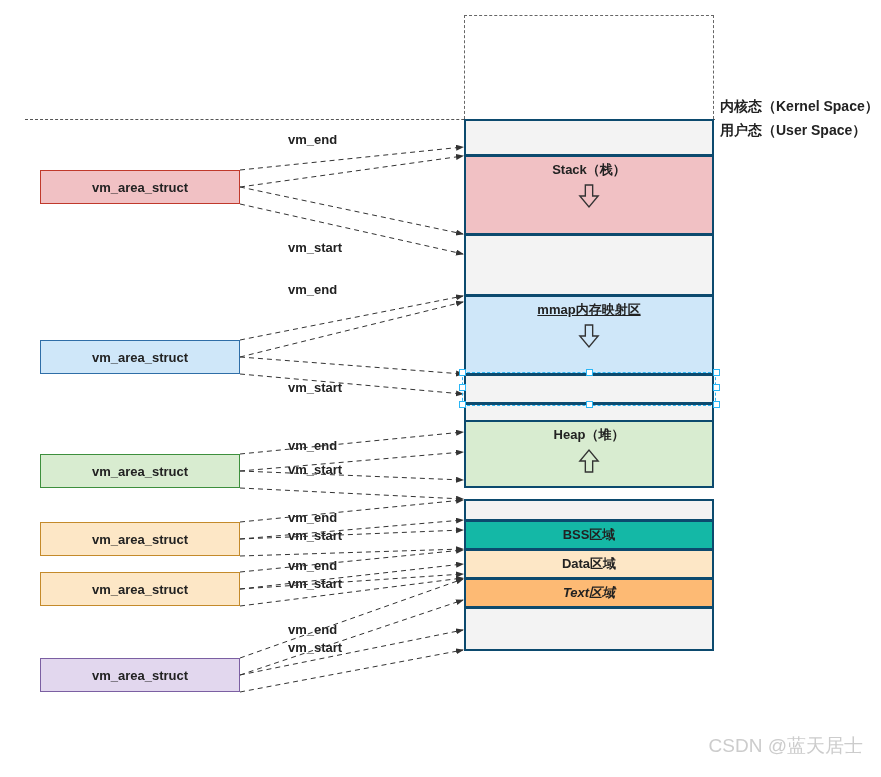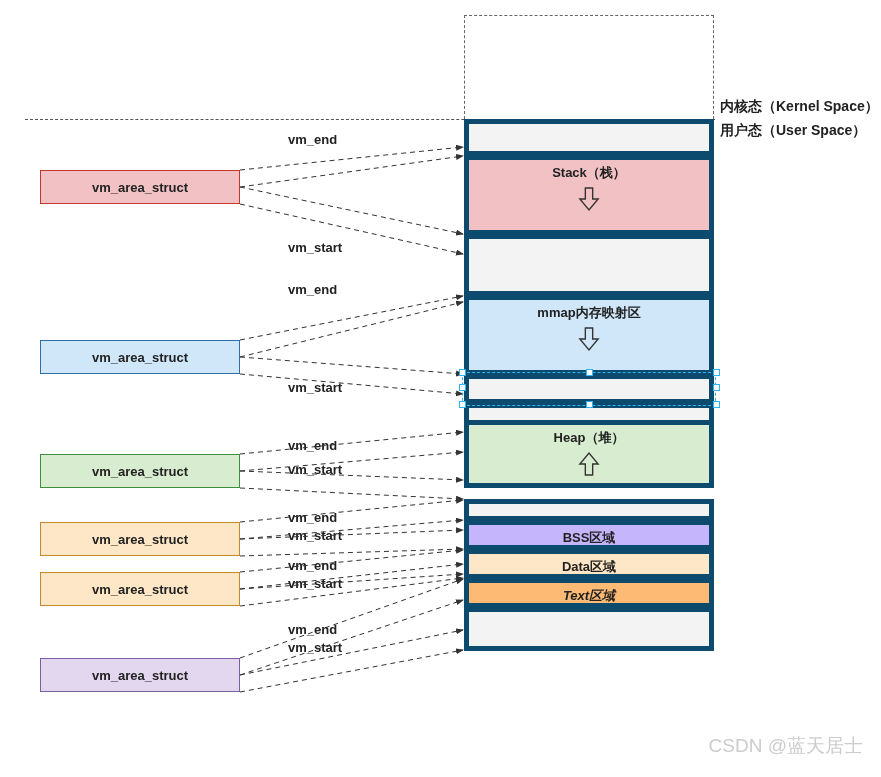--- a/index.html
+++ b/index.html
@@ -25,21 +25,21 @@
     border: 1px solid #1d4ed8;
     display: flex;
     align-items: center;
     justify-content: center;
     font-weight: bold;
   }
   .mem-box {
     position: absolute;
     left: 464px;
     width: 250px;
-    border: 5px solid #0c4a6e;
+    border: 2px solid #0c4a6e;
     display: flex;
     flex-direction: column;
     align-items: center;
     justify-content: flex-start;
     padding-top: 4px;
     font-weight: bold;
     text-align: center;
   }
   .gray-box {
     background: #f3f3f3;
@@ -109,36 +109,36 @@
 
   <div id="mem-col">
       <div class="mem-box gray-box" style="top: 119px; height: 37px;"></div>
       <div class="mem-box" style="top: 155px; height: 80px; background: rgb(241, 193, 196);">
         <div>Stack（栈）</div>
         <svg class="arrow-box" viewBox="0 0 24 28">
           <path d="M8 2 H16 V14 H22 L12 26 L2 14 H8 Z" fill="none" stroke="#333" stroke-width="1.5"></path>
         </svg>
       </div>
       <div class="mem-box gray-box" style="top: 234px; height: 62px;"></div>
-      <div class="mem-box" style="top: 295px; height: 80px; background: rgb(207, 231, 249);">
+      <div class="mem-box" style="top: 295px; height: 80px; background: rgb(207, 231, 249); text-decoration: underline;">
         <div>mmap内存映射区</div>
         <svg class="arrow-box" viewBox="0 0 24 28">
           <path d="M8 2 H16 V14 H22 L12 26 L2 14 H8 Z" fill="none" stroke="#333" stroke-width="1.5"></path>
         </svg>
       </div>
       <div class="mem-box gray-box" style="top: 374px; height: 30px;"></div>
       <div class="mem-box gray-box" style="top: 403px; height: 30px;"></div>
       <div class="mem-box" style="top: 420px; height: 68px; background: rgb(216, 236, 208);">
         <div>Heap（堆）</div>
         <svg class="arrow-box" viewBox="0 0 24 28">
           <path d="M8 26 H16 V14 H22 L12 2 L2 14 H8 Z" fill="none" stroke="#333" stroke-width="1.5"></path>
         </svg>
       </div>
       <div class="mem-box gray-box" style="top: 499px; height: 22px;"></div>
-      <div class="mem-box" style="top: 520px; height: 30px; background: #c4b5fd;">
+      <div class="mem-box" style="top: 520px; height: 30px; background: #14b8a6;">
         <div>BSS区域</div>
       </div>
       <div class="mem-box" style="top: 549px; height: 30px; background: rgb(253, 231, 198);">
         <div>Data区域</div>
       </div>
       <div class="mem-box" style="top: 578px; height: 30px; background: #fdba74; font-style: italic;">
         <div>Text区域</div>
       </div>
       <div class="mem-box gray-box" style="top: 607px; height: 44px;"></div>
     </div>

